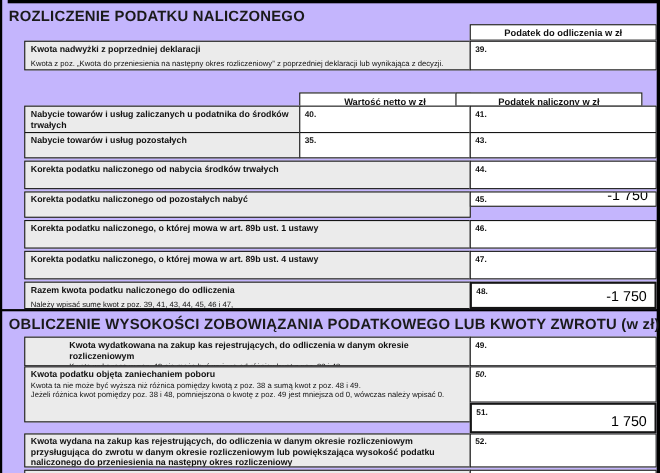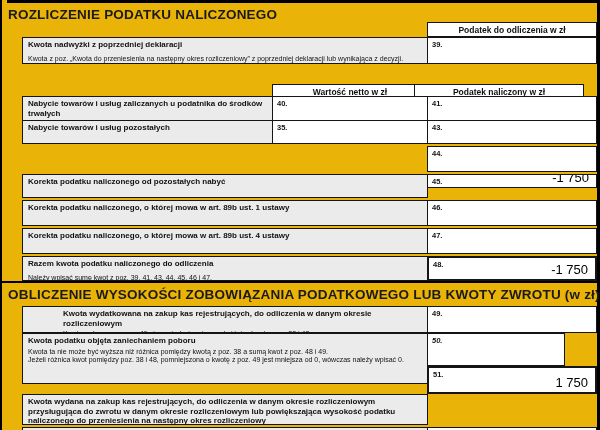--- a/index.html
+++ b/index.html
@@ -1,19 +1,19 @@
 <!DOCTYPE html>
 <html><head>
 <meta charset="utf-8">
 <style>
   * { margin:0; padding:0; box-sizing:border-box; }
   html,body { background:#ececec; }
   .form {
     position:relative; width:600px; height:430px; overflow:hidden;
-    background:#eab308; font-family:"Liberation Sans", sans-serif; color:#111;
+    background:#c4b5fd; font-family:"Liberation Sans", sans-serif; color:#111;
   }
   .bar { position:absolute; background:#000; }
   .section-title {
     position:absolute; font-weight:bold; font-size:13.5px; letter-spacing:0.2px;
     white-space:nowrap; color:#1a1a1a;
   }
   .cell { position:absolute; border:1px solid #151515; }
   .label-cell { background:#ebebeb; padding:2px 5px; overflow:hidden; }
   .value-cell { background:#ffffff; overflow:hidden; }
   .value-cell.thick { border-width:2px;padding-left:32px; }
@@ -74,20 +74,23 @@
   </div>
   <div class="cell value-cell" style="left:272px;top:120px;width:156px;height:24px;">
     <span class="num">35.</span>
     <span class="val"></span>
   </div>
   <div class="cell value-cell" style="left:427px;top:120px;width:170px;height:24px;">
     <span class="num">43.</span>
     <span class="val"></span>
   </div>
 
+  <div class="cell label-cell" style="left:22px;top:146px;width:406px;height:26px;">
+    <div class="blabel">Korekta podatku naliczonego od nabycia środków trwałych</div>
+  </div>
   <div class="cell value-cell" style="left:427px;top:146px;width:170px;height:26px;">
     <span class="num">44.</span>
     <span class="val"></span>
   </div>
 
   <div class="cell label-cell" style="left:22px;top:174px;width:406px;height:24px;">
     <div class="blabel">Korekta podatku naliczonego od pozostałych nabyć</div>
   </div>
   <div class="cell value-cell" style="left:427px;top:174px;width:170px;height:14px;">
     <span class="num">45.</span>
@@ -130,30 +133,34 @@
   <div class="cell value-cell" style="left:427px;top:306px;width:170px;height:27px;">
     <span class="num">49.</span>
     <span class="val"></span>
   </div>
 
   <div class="cell label-cell" style="left:22px;top:333px;width:406px;height:51px;">
     <div class="blabel">Kwota podatku objęta zaniechaniem poboru</div>
     <div class="desc">Kwota ta nie może być wyższa niż różnica pomiędzy kwotą z poz. 38 a sumą kwot z poz. 48 i 49.</div>
     <div class="desc" style="margin-top:0;">Jeżeli różnica kwot pomiędzy poz. 38 i 48, pomniejszona o kwotę z poz. 49 jest mniejsza od 0, wówczas należy wpisać 0.</div>
   </div>
-  <div class="cell value-cell" style="left:427px;top:333px;width:138px;height:33px;font-style:italic;">
+  <div class="cell value-cell" style="left:427px;top:333px;width:170px;height:33px;font-style:italic;">
     <span class="num">50.</span>
     <span class="val"></span>
   </div>
 
   <div class="cell value-cell thick" style="left:427px;top:366px;width:170px;height:28px;">
     <span class="num">51.</span>
     <span class="val">1 750</span>
   </div>
 
   <div class="cell label-cell" style="left:22px;top:394px;width:406px;height:31px;">
     <div class="blabel">Kwota wydana na zakup kas rejestrujących, do odliczenia w danym okresie rozliczeniowym przysługująca do zwrotu w danym okresie rozliczeniowym lub powiększająca wysokość podatku naliczonego do przeniesienia na następny okres rozliczeniowy</div>
   </div>
+  <div class="cell value-cell" style="left:427px;top:394px;width:170px;height:31px;">
+    <span class="num">52.</span>
+    <span class="val"></span>
+  </div>
 
   <div class="cell label-cell" style="left:22px;top:427px;width:406px;height:8px;"></div>
   <div class="cell value-cell" style="left:427px;top:427px;width:170px;height:8px;"></div>
 
 </div>
 
 </body></html>

